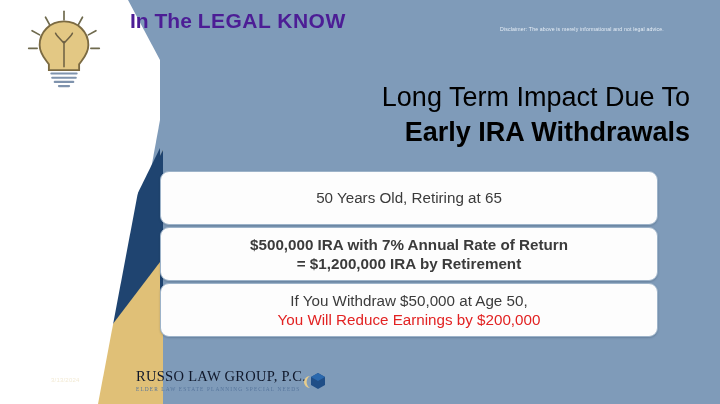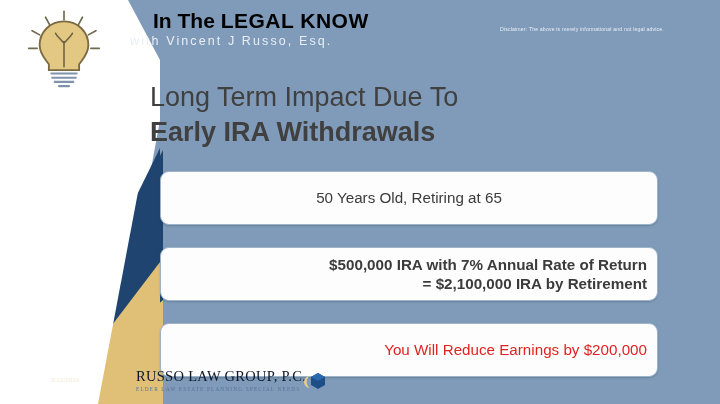--- a/index.html
+++ b/index.html
@@ -29,25 +29,24 @@
   
   .header-block {
     position: absolute;
     left: 130px;
     top: 10px;
     width: 330px;
   }
   .brand-title {
     font-size: 21px;
     font-weight: bold;
-    color: #000000;
+    color: #4c1d95;
     letter-spacing: 0px;
     line-height: 1.05;
     white-space: nowrap;
-    margin-left: 23px;
   }
   .brand-title .legal-know {
     letter-spacing: 0.5px;
   }
   .brand-sub {
     margin-top: 2px;
     font-size: 12.5px;
     color: #e9eef4;
     letter-spacing: 2.1px;
     white-space: nowrap;
@@ -64,22 +63,22 @@
     letter-spacing: 0.15px;
     line-height: 1.2;
   }
 
   
   .main-title {
     position: absolute;
     left: 150px;
     top: 80px;
     width: 540px;
-    text-align: left;
-    color: #404040;
+    text-align: right;
+    color: #000000;
     font-size: 27px;
     line-height: 1.28;
     font-weight: normal;
   }
   .main-title .l2 { display: block; font-weight: bold; }
 
   
   .boxes {
     position: absolute;
     left: 160px;
@@ -91,21 +90,21 @@
     border: 1px solid #9db3c9;
     border-radius: 9px;
     box-shadow: 0 1px 2px rgba(30,50,70,0.25);
     text-align: center;
     color: #3b3b3b;
     font-size: 15.2px;
     line-height: 1.28;
     padding: 26px 10px;
     box-sizing: border-box;
   }
-  .fact-box + .fact-box { margin-top: 22px; align-items: flex-end; }
+  .fact-box + .fact-box { margin-top: 2px; }
   .box-1 { height: 46px; display: flex; align-items: center; justify-content: center; }
   .box-2, .box-3 { height: 53px; display: flex; flex-direction: column; align-items: center; justify-content: center; }
   .fact-line { display: block; }
   .fact-line.bold { font-weight: bold; }
   .fact-line.red { color: #e22222; font-weight: normal; }
 
   
   .date-stamp {
     position: absolute;
     left: 51px;
@@ -182,39 +181,39 @@
     <g fill="none" stroke="#7f93ad" stroke-width="2.6" stroke-linecap="round">
       <line x1="35" y1="78" x2="65" y2="78"></line>
       <line x1="36" y1="83" x2="64" y2="83"></line>
       <line x1="39" y1="88" x2="61" y2="88"></line>
       <line x1="44" y1="93" x2="56" y2="93"></line>
     </g>
   </svg>
 
   <div class="header-block">
     <div class="brand-title"><span>In The </span><span class="legal-know">LEGAL KNOW</span></div>
-    <div class="brand-sub">with Vincent J Russo, Esq.</div>
   </div>
 
   <div class="disclaimer">Disclaimer: The above is merely informational and not legal advice.</div>
 
   <div class="main-title">
     <span class="l1">Long Term Impact Due To</span>
     <span class="l2">Early IRA Withdrawals</span>
   </div>
 
   <div class="boxes">
     <div class="fact-box box-1">
       <span class="fact-line">50 Years Old, Retiring at 65</span>
     </div>
     <div class="fact-box box-2">
       <span class="fact-line bold">$500,000 IRA with 7% Annual Rate of Return</span>
-      <span class="fact-line bold">= $2,100,000 IRA by Retirement</span>
+      <span class="fact-line bold">= $1,200,000 IRA by Retirement</span>
     </div>
     <div class="fact-box box-3">
+      <span class="fact-line">If You Withdraw $50,000 at Age 50,</span>
       <span class="fact-line red">You Will Reduce Earnings by $200,000</span>
     </div>
   </div>
 
   <div class="date-stamp">3/13/2024</div>
 
   <div class="logo-block">
     <div class="logo-name">RUSSO LAW GROUP, P.C.</div>
     <div class="logo-tag">ELDER LAW  ESTATE PLANNING  SPECIAL NEEDS</div>
   </div>

